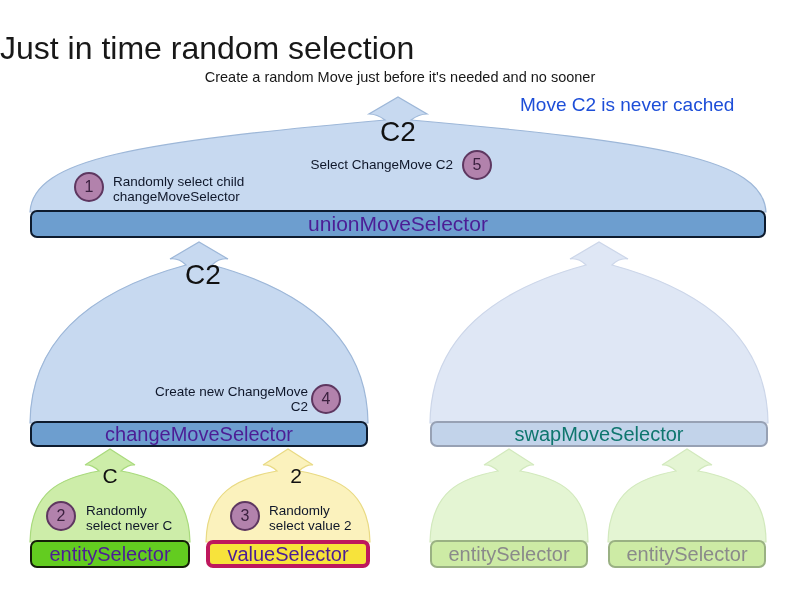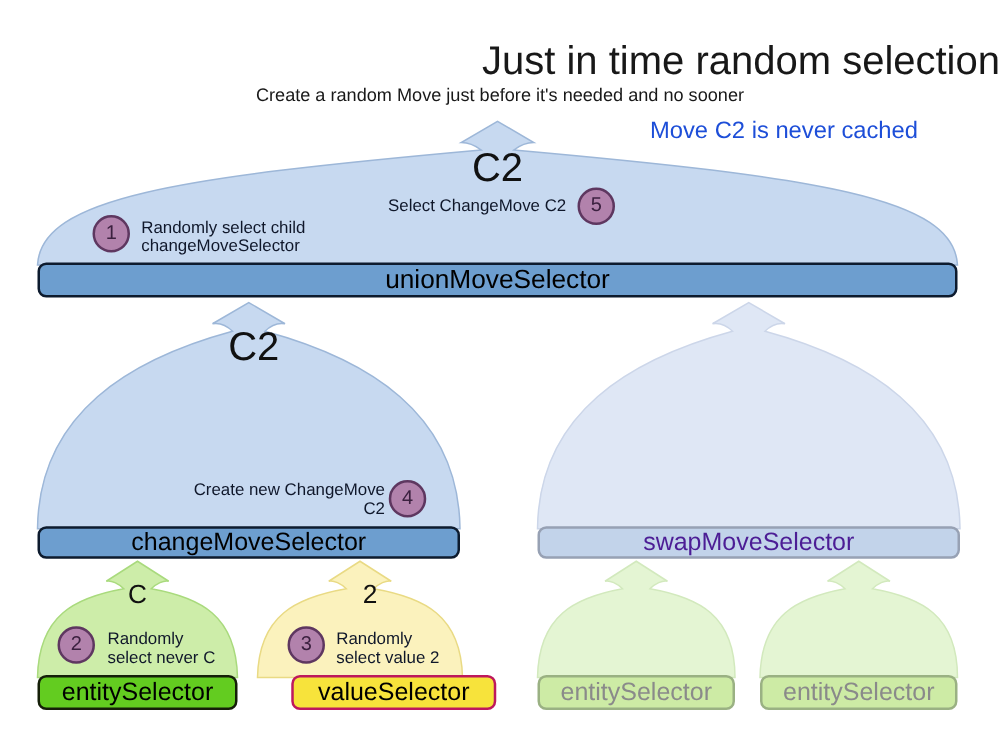--- a/index.html
+++ b/index.html
@@ -4,43 +4,43 @@
 <style>
   html,body{margin:0;padding:0;background:#ffffff;}
   .canvas{
     position:relative;width:800px;height:600px;overflow:hidden;
     font-family:"Liberation Sans","DejaVu Sans",sans-serif;
     background:#ffffff;color:#1a1a1a;
   }
   .abs{position:absolute;}
   svg.funnel-layer{position:absolute;left:0;top:0;z-index:0;}
   .title{
-    left:0;top:30px;width:800px;text-align:right;
+    left:0;top:30px;width:800px;text-align:left;
     font-size:32px;font-weight:400;color:#181818;z-index:2;
   }
   .subtitle{
     left:0;top:69px;width:800px;text-align:center;
     font-size:14.5px;font-weight:400;color:#181818;z-index:2;
   }
   .note{
     left:520px;top:94px;width:232px;text-align:left;
     font-size:19px;color:#1d4ed8;z-index:2;
   }
   .bar{
     box-sizing:border-box;z-index:3;border-radius:7px;
     display:flex;align-items:center;justify-content:center;
-    font-size:20px;color:#000000;
+    font-size:20px;color:#4c1d95;
   }
   .bar.blue{background:#6d9ecf;border:2px solid #0d1b2e;}
   .bar.green{background:#63cc20;border:2px solid #151f08;}
-  .bar.yellow{background:#f7e33b;border:2px solid #be185d;margin-left:27px;}
-  .bar.faded-blue{background:#c2d3ea;border:2px solid #97a1b4;color:#4c1d95;}
+  .bar.yellow{background:#f7e33b;border:4px solid #be185d;}
+  .bar.faded-blue{background:#c2d3ea;border:2px solid #97a1b4;color:#0f766e;}
   .bar.faded-green{background:#cdeba5;border:2px solid #9ab183;color:#8a8a8a;}
   .outlabel{
-    z-index:2;text-align:center;color:#111111;font-size:32px;
+    z-index:2;text-align:center;color:#111111;font-size:28px;
   }
   .outlabel.small{font-size:21px;}
   .step-circle{
     z-index:4;width:30px;height:30px;border-radius:50%;
     background:#b282ac;border:2.5px solid #5e3760;box-sizing:border-box;
     display:flex;align-items:center;justify-content:center;
     font-size:16px;color:#3c2140;
   }
   .ann{
     z-index:4;font-size:13.5px;line-height:15px;color:#0f172a;

